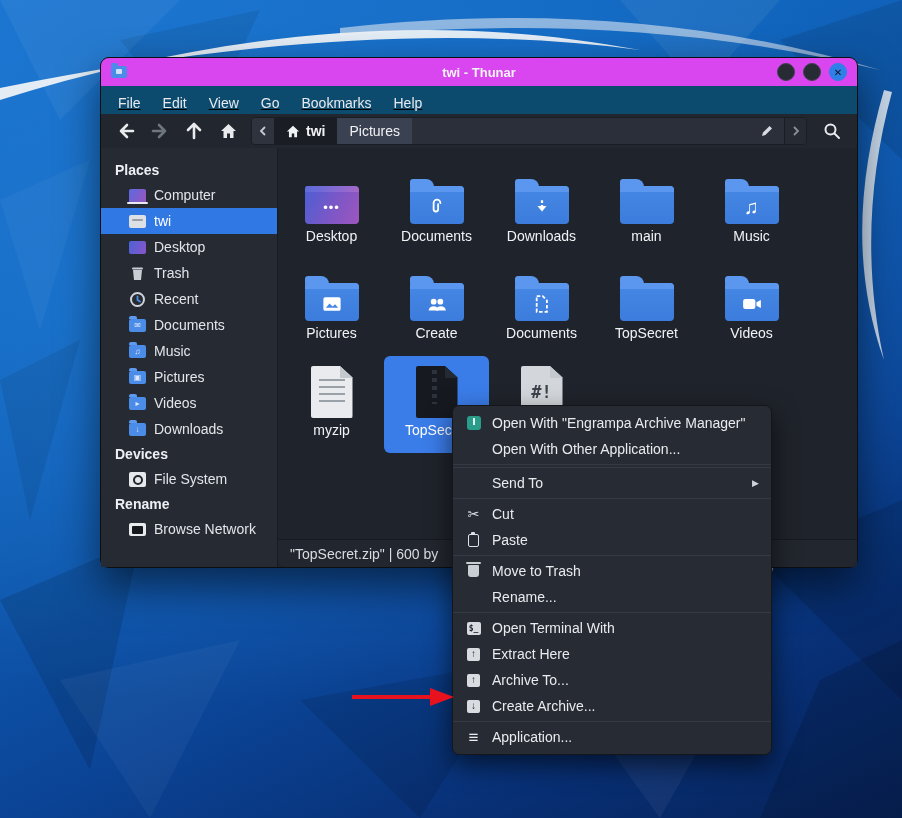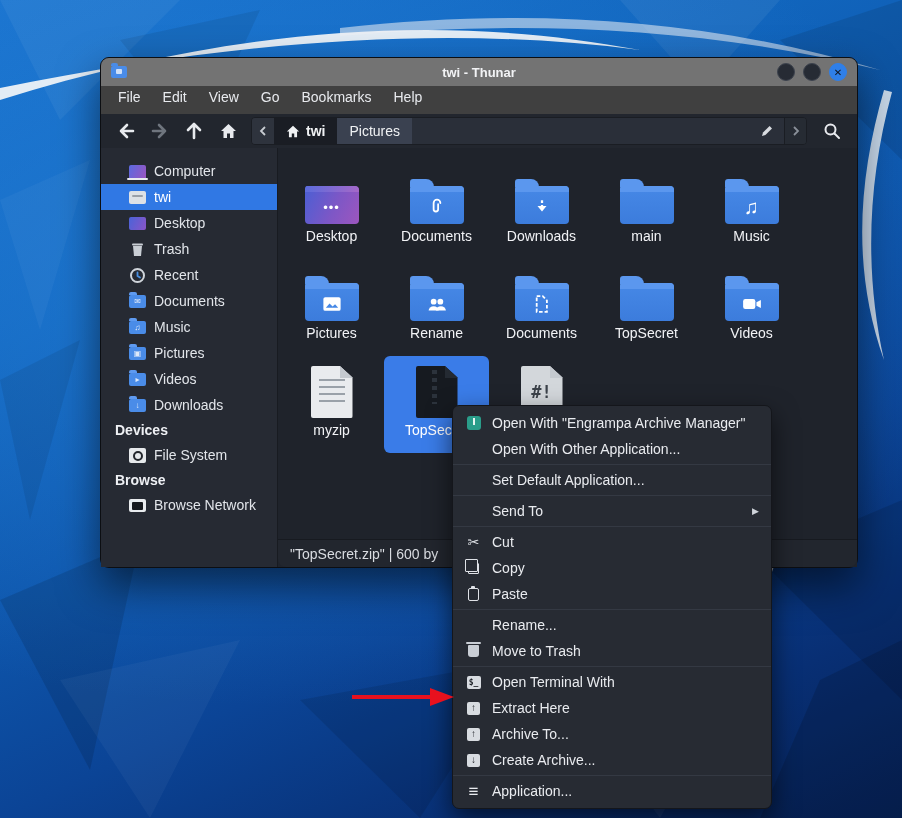--- a/index.html
+++ b/index.html
@@ -13,35 +13,35 @@
       linear-gradient(155deg,#1a74cf 0%, #1166be 28%, #0e57ad 48%, #0b4496 66%, #082f74 84%, #062257 100%);
   }
   .wallpaper-overlay { position:absolute; inset:0; }
 
   
   .window { position:absolute; left:100px; top:57px; width:758px; height:511px;
     background:#22262e; border:1px solid #0c0e12; border-radius:9px;
     box-shadow:0 18px 42px rgba(0,0,0,.55); display:flex; flex-direction:column; }
 
   .titlebar { height:28px; display:flex; align-items:center; position:relative;
-    padding:0 10px; border-radius:8px 8px 0 0; background:#737373; flex:0 0 28px;}
+    padding:0 10px; border-radius:8px 8px 0 0; background:#d946ef; flex:0 0 28px;}
   .title-icon { width:16px; height:12px; background:#4a8ce8; border-radius:2px; position:relative; }
   .title-icon::before { content:""; position:absolute; top:-3px; left:0; width:7px; height:3px;
     background:#4a8ce8; border-radius:2px 2px 0 0; }
   .title-icon::after { content:""; position:absolute; top:3px; left:5px; width:6px; height:5px;
     background:#cfe0f8; border-radius:1px; }
   .title-text { position:absolute; left:0; right:0; text-align:center; color:#f2f3f5;
     font-size:13px; font-weight:bold; pointer-events:none; }
   .win-controls { margin-left:auto; display:flex; gap:8px; z-index:2; }
   .wc { width:18px; height:18px; border-radius:50%; background:#262b34; border:1px solid #3d434e;
     display:flex; align-items:center; justify-content:center; font-size:10px; color:#10131a; }
   .wc.close { background:#2f7fe8; border-color:#2f7fe8; font-weight:bold; }
 
-  .menubar { height:28px; flex:0 0 28px; display:flex; align-items:flex-start; gap:4px;
-    padding:0 8px; background:#404040; }
+  .menubar { height:28px; flex:0 0 28px; display:flex; align-items:flex-end; gap:4px;
+    padding:0 8px; background:#0c4a6e;text-decoration:underline; }
   .menu-item { color:#e8eaee; font-size:14px; padding:3px 9px; border-radius:3px; }
 
   .toolbar { height:34px; flex:0 0 34px; display:flex; align-items:center; padding:0 10px; gap:4px;
     background:#22262e; }
   .nav-btn { width:30px; height:26px; display:flex; align-items:center; justify-content:center; border-radius:3px; }
   .pathbar { flex:1; height:28px; margin:0 6px 0 4px; background:#2a2f39; border:1px solid #1a1d23;
     border-radius:4px; display:flex; align-items:stretch; overflow:hidden; }
   .path-chevron { width:22px; display:flex; align-items:center; justify-content:center; background:#2e333d; }
   .path-seg { display:flex; align-items:center; gap:6px; padding:0 12px; color:#f0f2f4; font-size:14px; font-weight:bold; }
   .path-seg.active { background:#1a1d24; }
@@ -249,20 +249,21 @@
         <svg width="18" height="18" viewBox="0 0 18 18">
             <circle cx="7.5" cy="7.5" r="5" stroke="#e8eaee" stroke-width="2" fill="none"></circle>
             <path d="M11.5 11.5 L16 16" stroke="#e8eaee" stroke-width="2" stroke-linecap="round"></path>
           </svg>
       </span>
     </div>
 
     <div class="body">
 
       <div class="sidebar">
+        <div class="side-header">Places</div>
 
         <div class="side-item">
           <span class="mini computer"></span>
           <span>Computer</span>
         </div>
         <div class="side-item selected">
           <span class="mini home"></span>
           <span>twi</span>
         </div>
         <div class="side-item">
@@ -313,21 +314,21 @@
             </span>
           <span>Downloads</span>
         </div>
 
         <div class="side-header">Devices</div>
         <div class="side-item">
           <span class="mini drive"></span>
           <span>File System</span>
         </div>
 
-        <div class="side-header">Browse</div>
+        <div class="side-header">Rename</div>
         <div class="side-item">
           <span class="mini network"></span>
           <span>Browse Network</span>
         </div>
       </div>
 
       <div class="files">
         <div class="grid">
 
           <div class="tile">
@@ -402,21 +403,21 @@
               <span class="emblem">
                     <svg width="20" height="15" viewBox="0 0 18 13">
                       <circle cx="6" cy="4" r="2.6" fill="#fff"></circle>
                       <circle cx="12" cy="4" r="2.6" fill="#fff"></circle>
                       <path d="M1.5 12 a4.5 4 0 0 1 9 0 Z" fill="#fff"></path>
                       <path d="M8 12 a4.5 4 0 0 1 9 0 Z" fill="#fff"></path>
                     </svg>
                   </span>
             </span>
               </span>
-            <span class="tile-label">Rename</span>
+            <span class="tile-label">Create</span>
           </div>
 
           <div class="tile">
             <span class="icon-zone">
                 <span class="fold">
               <span class="emblem">
                     <svg width="15" height="18" viewBox="0 0 12 15">
                       <path d="M2 1 H7 L10.5 4.5 V14 H2 Z" stroke="#fff" stroke-width="1.5" fill="none" stroke-dasharray="3 1.6"></path>
                     </svg>
                   </span>
@@ -489,57 +490,47 @@
       <span class="cm-icon">
           <span class="eng-icon"></span>
         </span>
       <span class="cm-label">Open With "Engrampa Archive Manager"</span>
     </div>
     <div class="cm-item">
       <span class="cm-icon"></span>
       <span class="cm-label">Open With Other Application...</span>
     </div>
     <div class="cm-sep"></div>
-    <div class="cm-item">
-      <span class="cm-icon"></span>
-      <span class="cm-label">Set Default Application...</span>
-    </div>
     <div class="cm-sep"></div>
     <div class="cm-item">
       <span class="cm-icon"></span>
       <span class="cm-label">Send To</span>
       <span class="cm-sub">▶</span>
     </div>
     <div class="cm-sep"></div>
     <div class="cm-item">
       <span class="cm-icon">✂</span>
       <span class="cm-label">Cut</span>
     </div>
     <div class="cm-item">
       <span class="cm-icon">
-          <span class="copy-icon"></span>
-        </span>
-      <span class="cm-label">Copy</span>
-    </div>
-    <div class="cm-item">
-      <span class="cm-icon">
           <span class="paste-icon"></span>
         </span>
       <span class="cm-label">Paste</span>
     </div>
     <div class="cm-sep"></div>
+    <div class="cm-item">
+      <span class="cm-icon">
+          <span class="trash-icon-s"></span>
+        </span>
+      <span class="cm-label">Move to Trash</span>
+    </div>
     <div class="cm-item">
       <span class="cm-icon"></span>
       <span class="cm-label">Rename...</span>
-    </div>
-    <div class="cm-item">
-      <span class="cm-icon">
-          <span class="trash-icon-s"></span>
-        </span>
-      <span class="cm-label">Move to Trash</span>
     </div>
     <div class="cm-sep"></div>
     <div class="cm-item">
       <span class="cm-icon">
           <span class="term-icon">$_</span>
         </span>
       <span class="cm-label">Open Terminal With</span>
     </div>
     <div class="cm-item">
       <span class="cm-icon">

